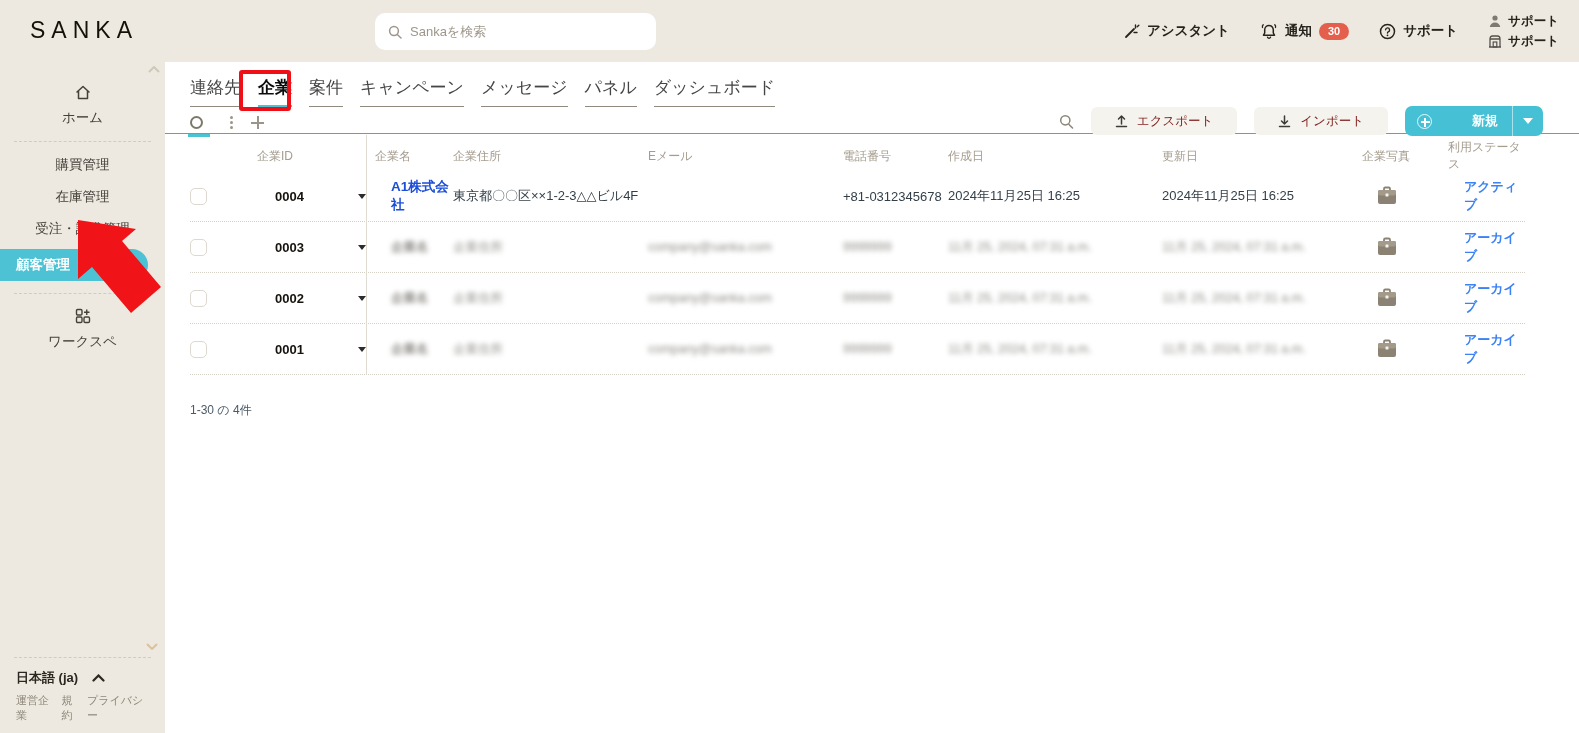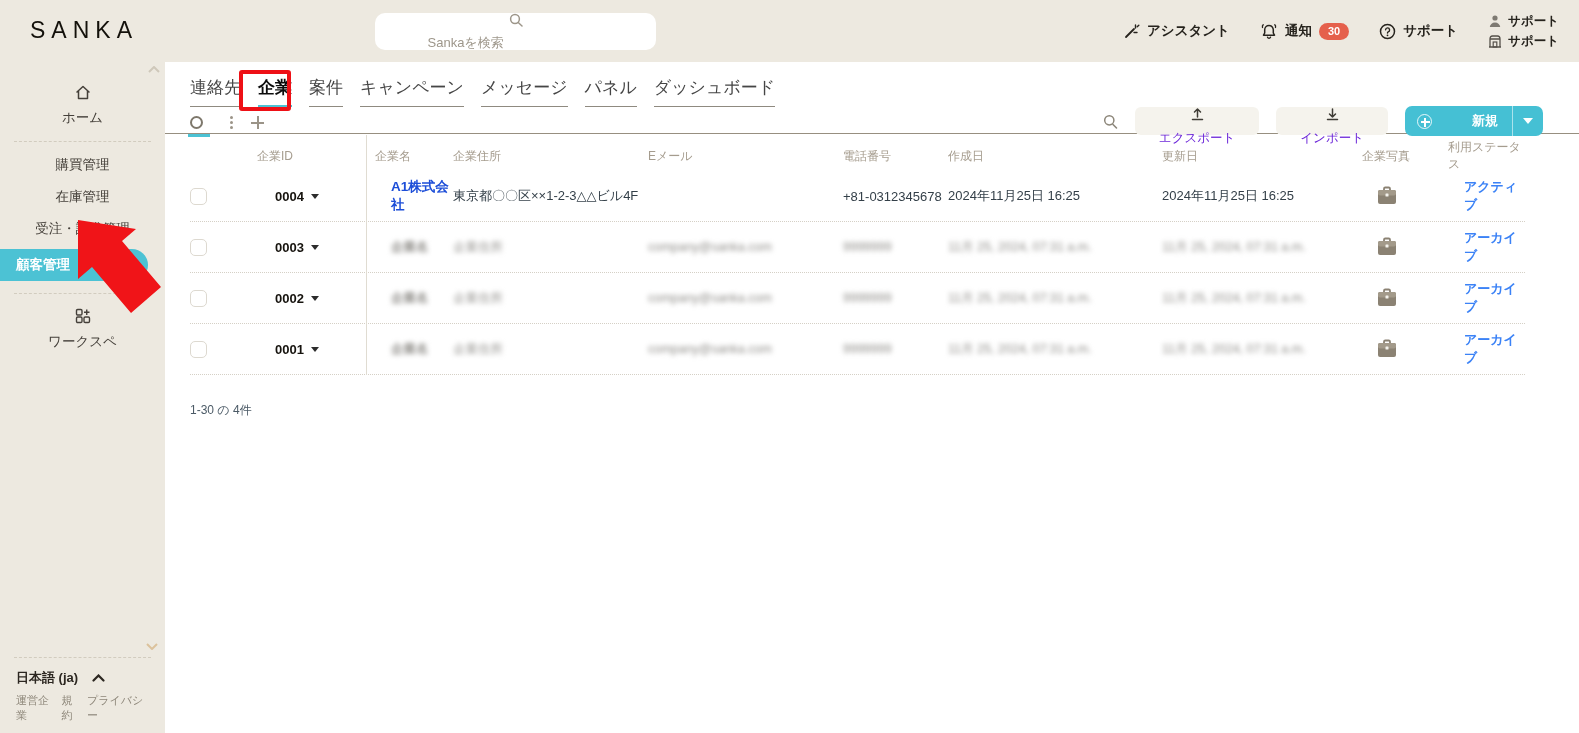--- a/index.html
+++ b/index.html
@@ -7,21 +7,21 @@
   body {
     position:relative; overflow:hidden;
     background:#ede9e0;
     font-family:"Liberation Sans","DejaVu Sans",sans-serif;
     color:#1d1a14;
   }
   
   .header { position:absolute; top:0; left:0; right:0; height:62px; }
   .logo { position:absolute; left:30px; top:17px; font-size:23px; font-weight:normal; letter-spacing:6px; color:#14110b; }
   .search { position:absolute; left:375px; top:13px; width:281px; height:37px; background:#fff; border-radius:10px;
-            display:flex; align-items:center; gap:8px; padding:0 13px;flex-direction:column; }
+            display:flex; align-items:center; gap:8px; padding:0 13px; }
   .search input { border:none; outline:none; flex:1; font-size:13px; color:#6d675c; background:transparent; font-family:inherit; }
   .search input::placeholder { color:#9d968a; }
   .hdr-right { position:absolute; right:20px; top:0; height:62px; display:flex; align-items:center; gap:30px; }
   .hbtn { display:flex; align-items:center; gap:7px; font-size:13.5px; font-weight:bold; color:#26231d; cursor:pointer; }
   .badge { background:#e5604c; color:#fff; font-size:11px; font-weight:bold; padding:2px 9px; border-radius:9px; line-height:13px; }
   .account { display:flex; flex-direction:column; gap:3px; }
   .account-row { display:flex; align-items:center; gap:6px; font-size:12.5px; font-weight:bold; color:#26231d; }
   
   .sidebar { position:absolute; left:0; top:62px; width:165px; bottom:0; }
   .scroll-caret { position:absolute; font-size:0; }
@@ -44,41 +44,41 @@
   .view-ring { width:13px; height:13px; border:2.5px solid #7e786c; border-radius:50%; }
   .view-underline { position:absolute; left:-2px; top:18px; width:22px; height:3px; background:#4cc2d4; }
   .kebab { display:flex; flex-direction:column; gap:2px; cursor:pointer; padding:2px; }
   .kebab i { width:3px; height:3px; border-radius:50%; background:#9b9488; }
   .plus-glyph { position:relative; width:13px; height:13px; cursor:pointer; }
   .plus-glyph::before, .plus-glyph::after { content:""; position:absolute; background:#9b9488; }
   .plus-glyph::before { left:6px; top:0; width:1.6px; height:13px; }
   .plus-glyph::after  { left:0; top:6px; width:13px; height:1.6px; }
   .view-right { position:absolute; right:36px; top:-6px; display:flex; align-items:center; gap:17px; }
   .btn-light { display:flex; align-items:center; gap:9px; background:#f5f3ed; border:none; border-radius:6px;
-               height:28px; padding:0 24px; font-size:12.5px; color:#6d28d9; font-family:inherit; cursor:pointer;flex-direction:column; }
+               height:28px; padding:0 24px; font-size:12.5px; color:#7f1d1d; font-family:inherit; cursor:pointer; }
   .btn-new { display:flex; align-items:center; background:#45c0d4; border:none; border-radius:7px; height:30px;
              color:#fff; font-weight:bold; font-size:13px; font-family:inherit; cursor:pointer; padding:0; }
   .btn-new .txt { padding:0 14px 0 9px; }
   .btn-new .seg { display:flex; align-items:center; height:100%; padding:0 10px; }
   .btn-new .divider { width:1px; height:100%; background:rgba(255,255,255,.55); }
   .circle-plus { width:15px; height:15px; border:1.5px solid rgba(255,255,255,.85); border-radius:50%; position:relative; margin-left:12px; }
   .circle-plus::before, .circle-plus::after { content:""; position:absolute; background:#fff; }
   .circle-plus::before { left:6px; top:3px; width:1.5px; height:9px; }
   .circle-plus::after  { left:3px; top:6.5px; width:9px; height:1.5px; }
   .caret-down { width:0; height:0; border-left:5px solid transparent; border-right:5px solid transparent; border-top:6px solid #fff; }
   .caret-down.dark { border-top-color:#2c2c2c; border-left-width:4px; border-right-width:4px; border-top-width:5px; }
   
   .table { position:absolute; left:25px; top:73px; width:1335px; }
   .tr { display:grid; grid-template-columns:40px 136px 87px 195px 195px 105px 214px 194px 92px 77px; align-items:center; }
   .thead { height:36px; font-size:12px; color:#a59c8e; }
   .thead > div { padding-top:4px; }
   .row { height:51px; border-bottom:1.5px dotted #d5d0c6; font-size:13px; color:#333f48; }
   .col-divider { position:absolute; left:176px; top:0; width:1px; height:240px; background:#e0dcd2; }
   .cb { width:17px; height:17px; background:#fff; border:1.5px solid #ddd9d0; border-radius:5px; cursor:pointer; }
-  .cell-id { display:flex; align-items:center; gap:7px; padding-left:45px; font-weight:bold; color:#16130e; cursor:pointer; }
+  .cell-id { display:flex; align-items:center; gap:7px; padding-left:45px; font-weight:bold; color:#16130e; cursor:pointer;justify-content:space-between; }
   .cell-name { padding-left:25px; font-weight:bold; color:#1d4ed8; font-size:13.5px; }
   .cell-status { font-weight:bold; color:#3b82f6;margin-left:16px; }
   .pad-h-id { padding-left:27px; }
   .pad-h-name { padding-left:9px; }
   .pad-h-photo { padding-left:6px; }
   .photo-cell { padding-left:20px; }
   .blur { filter:blur(2.4px); color:#8f8d89; font-size:12.5px; }
   .summary { position:absolute; left:25px; top:340px; font-size:12px; color:#4b5a66; }
   
   .anno-box { position:absolute; left:239px; top:70px; width:52px; height:41px; border:4px solid #ee1016; border-radius:3px; z-index:40; pointer-events:none; }

